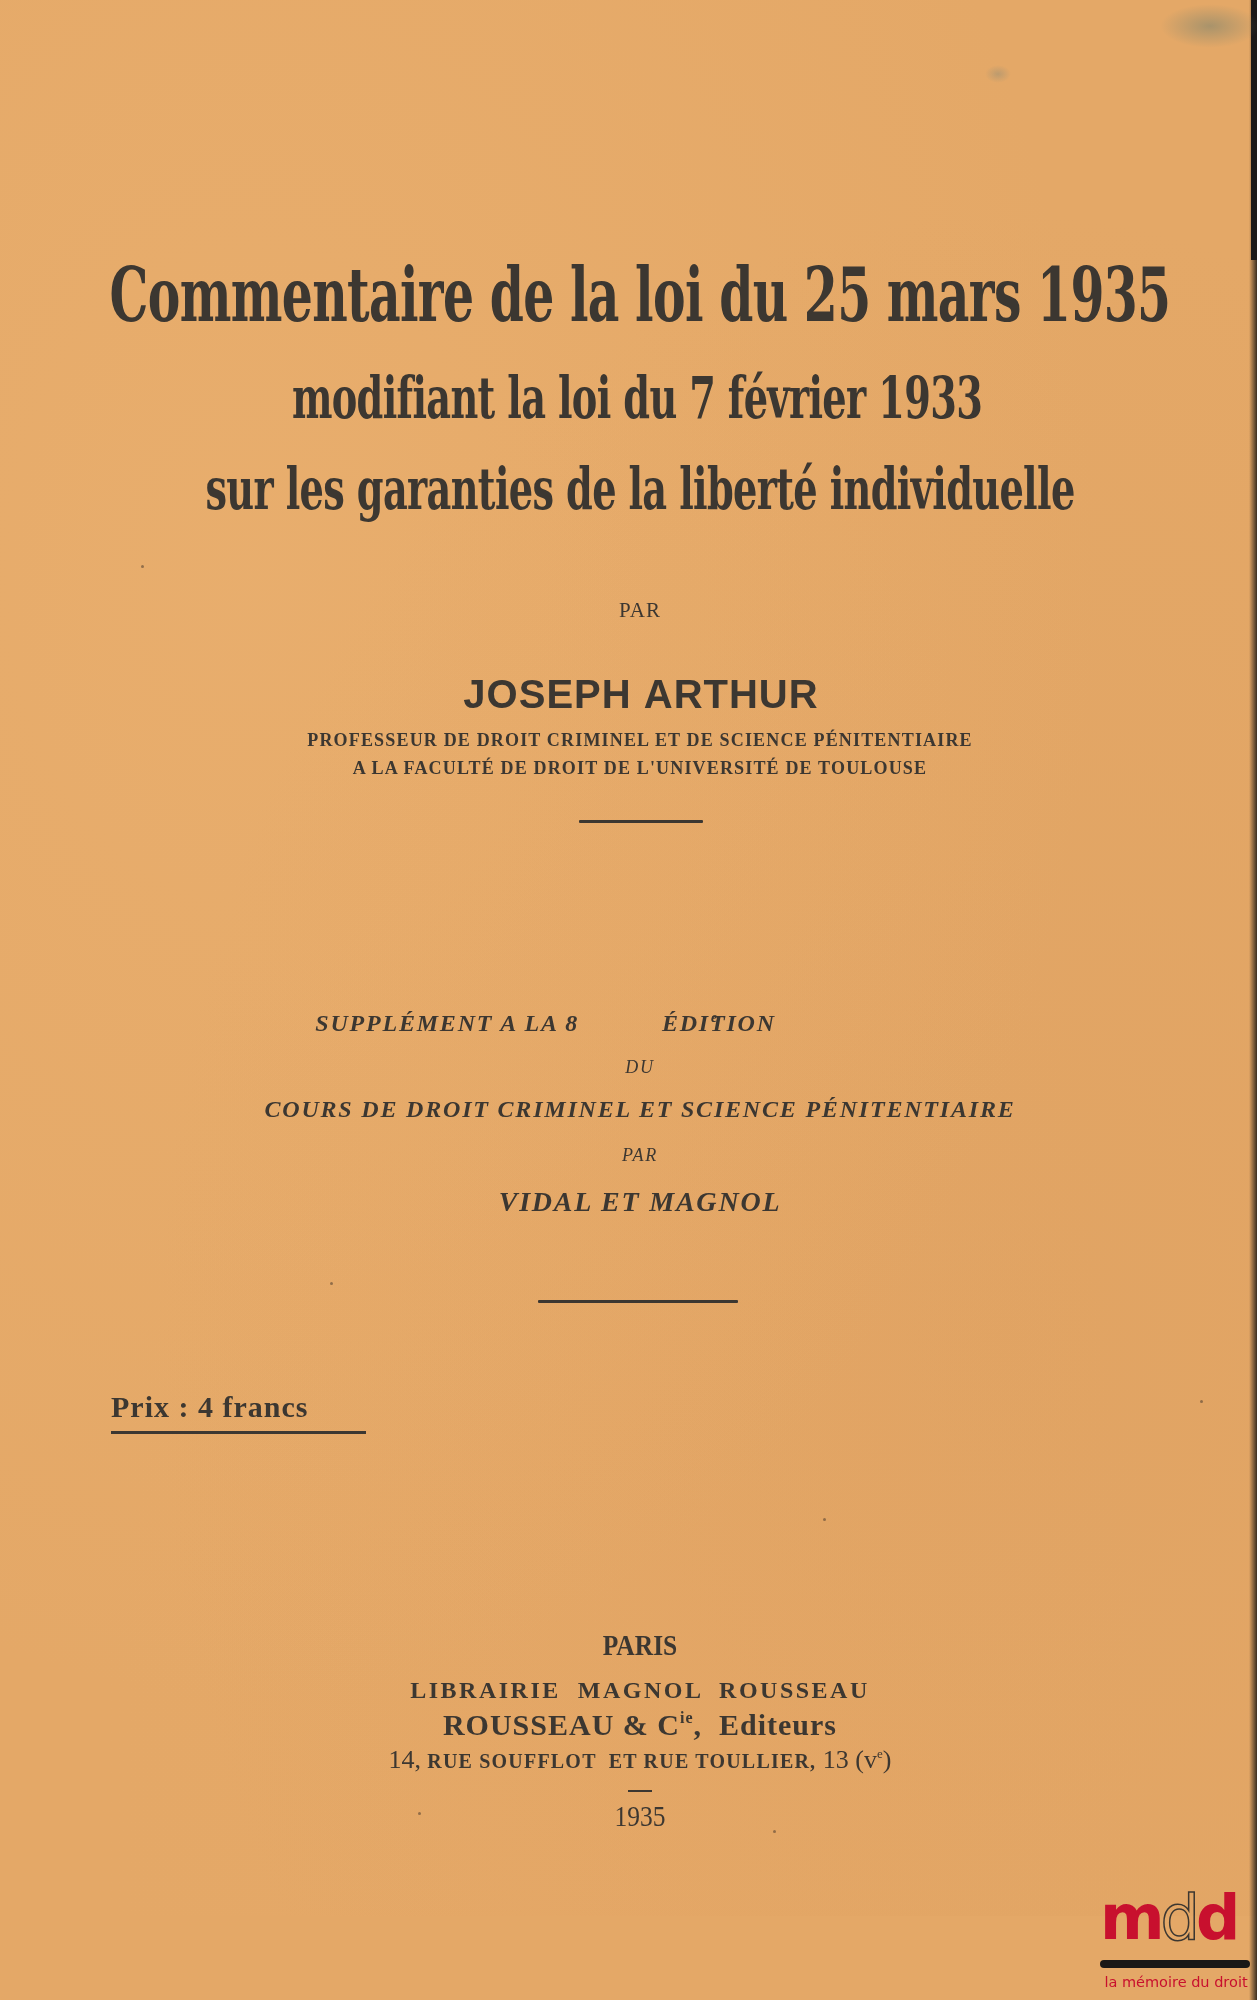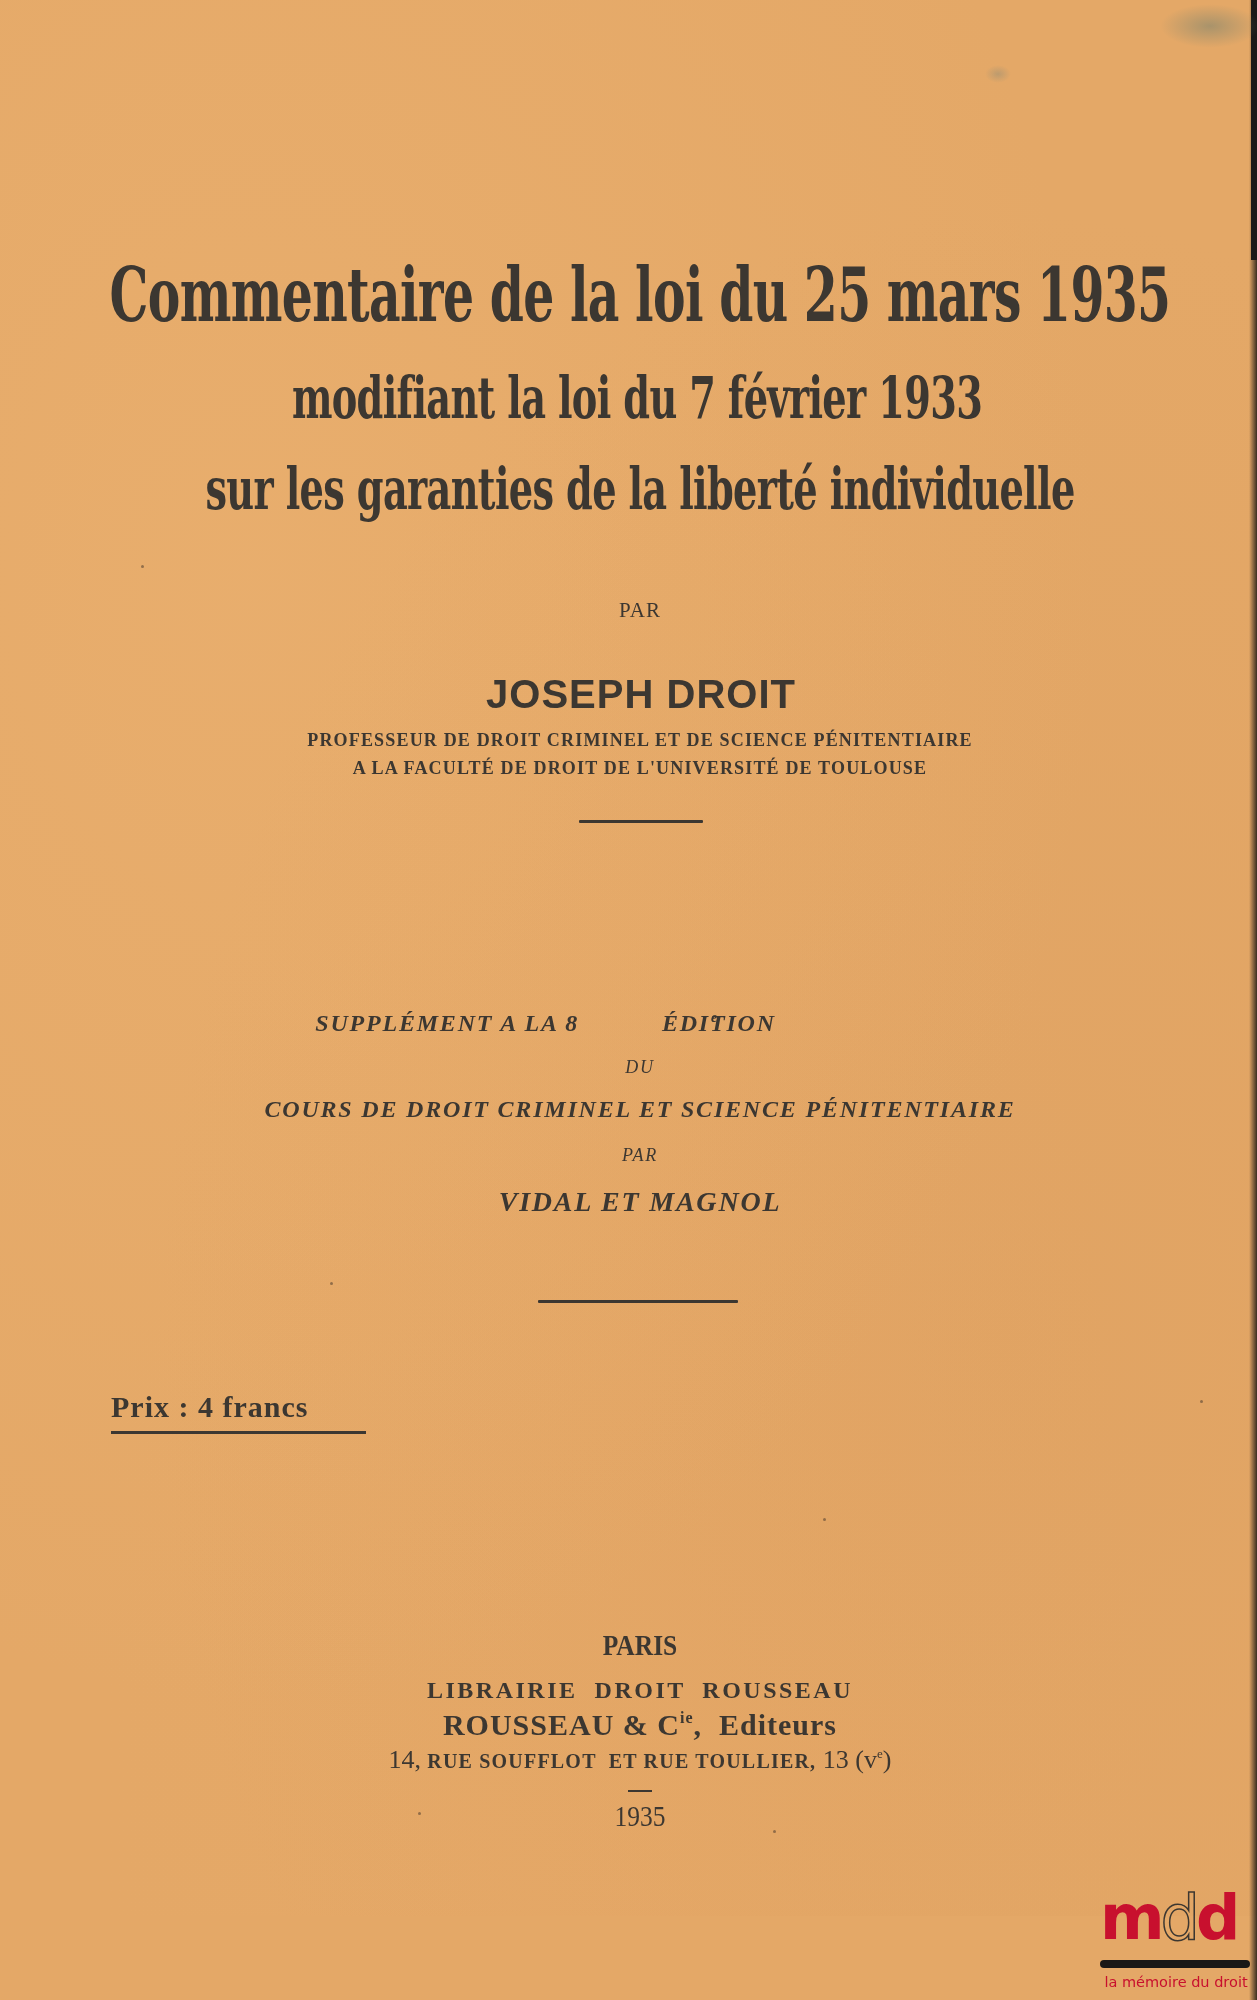--- a/index.html
+++ b/index.html
@@ -129,21 +129,21 @@
   </div>
   <div class="line title t3 ink">
     <span>sur les garanties de la liberté individuelle</span>
   </div>
 
   <div class="line par1 ink">
     <span>PAR</span>
   </div>
 
   <div class="line author ink">
-    <span class="wrap"><span>J</span><span class="sc">OSEPH</span>&nbsp;<span>DROIT</span></span>
+    <span class="wrap"><span>J</span><span class="sc">OSEPH</span>&nbsp;<span>ARTHUR</span></span>
   </div>
 
   <div class="line prof prof1 ink">
     <span>PROFESSEUR DE DROIT CRIMINEL ET DE SCIENCE PÉNITENTIAIRE</span>
   </div>
   <div class="line prof prof2 ink">
     <span>A LA FACULTÉ DE DROIT DE L'UNIVERSITÉ DE TOULOUSE</span>
   </div>
 
   <div class="rule rule1"></div>
@@ -166,21 +166,21 @@
 
   <div class="rule rule2"></div>
 
   <div class="prix ink">Prix : 4 francs</div>
   <div class="prix-underline"></div>
 
   <div class="line pub p-paris ink">
     <span class="c">PARIS</span>
   </div>
   <div class="line pub p-lib ink">
-    <span class="c" style="white-space:pre">LIBRAIRIE  DROIT  ROUSSEAU</span>
+    <span class="c" style="white-space:pre">LIBRAIRIE  MAGNOL  ROUSSEAU</span>
   </div>
   <div class="line pub p-rous ink">
     <span class="c" style="white-space:pre"><span>ROUSSEAU &amp; C</span><sup>ie</sup><span>,  Editeurs</span></span>
   </div>
   <div class="line pub p-addr ink">
     <span class="c" style="white-space:pre"><span>14,</span><span class="sc"> RUE SOUFFLOT  ET RUE TOULLIER,</span><span> 13 (v</span><sup>e</sup><span>)</span></span>
   </div>
   <div class="p-dash"></div>
   <div class="line pub p-year ink">
     <span class="c">1935</span>

